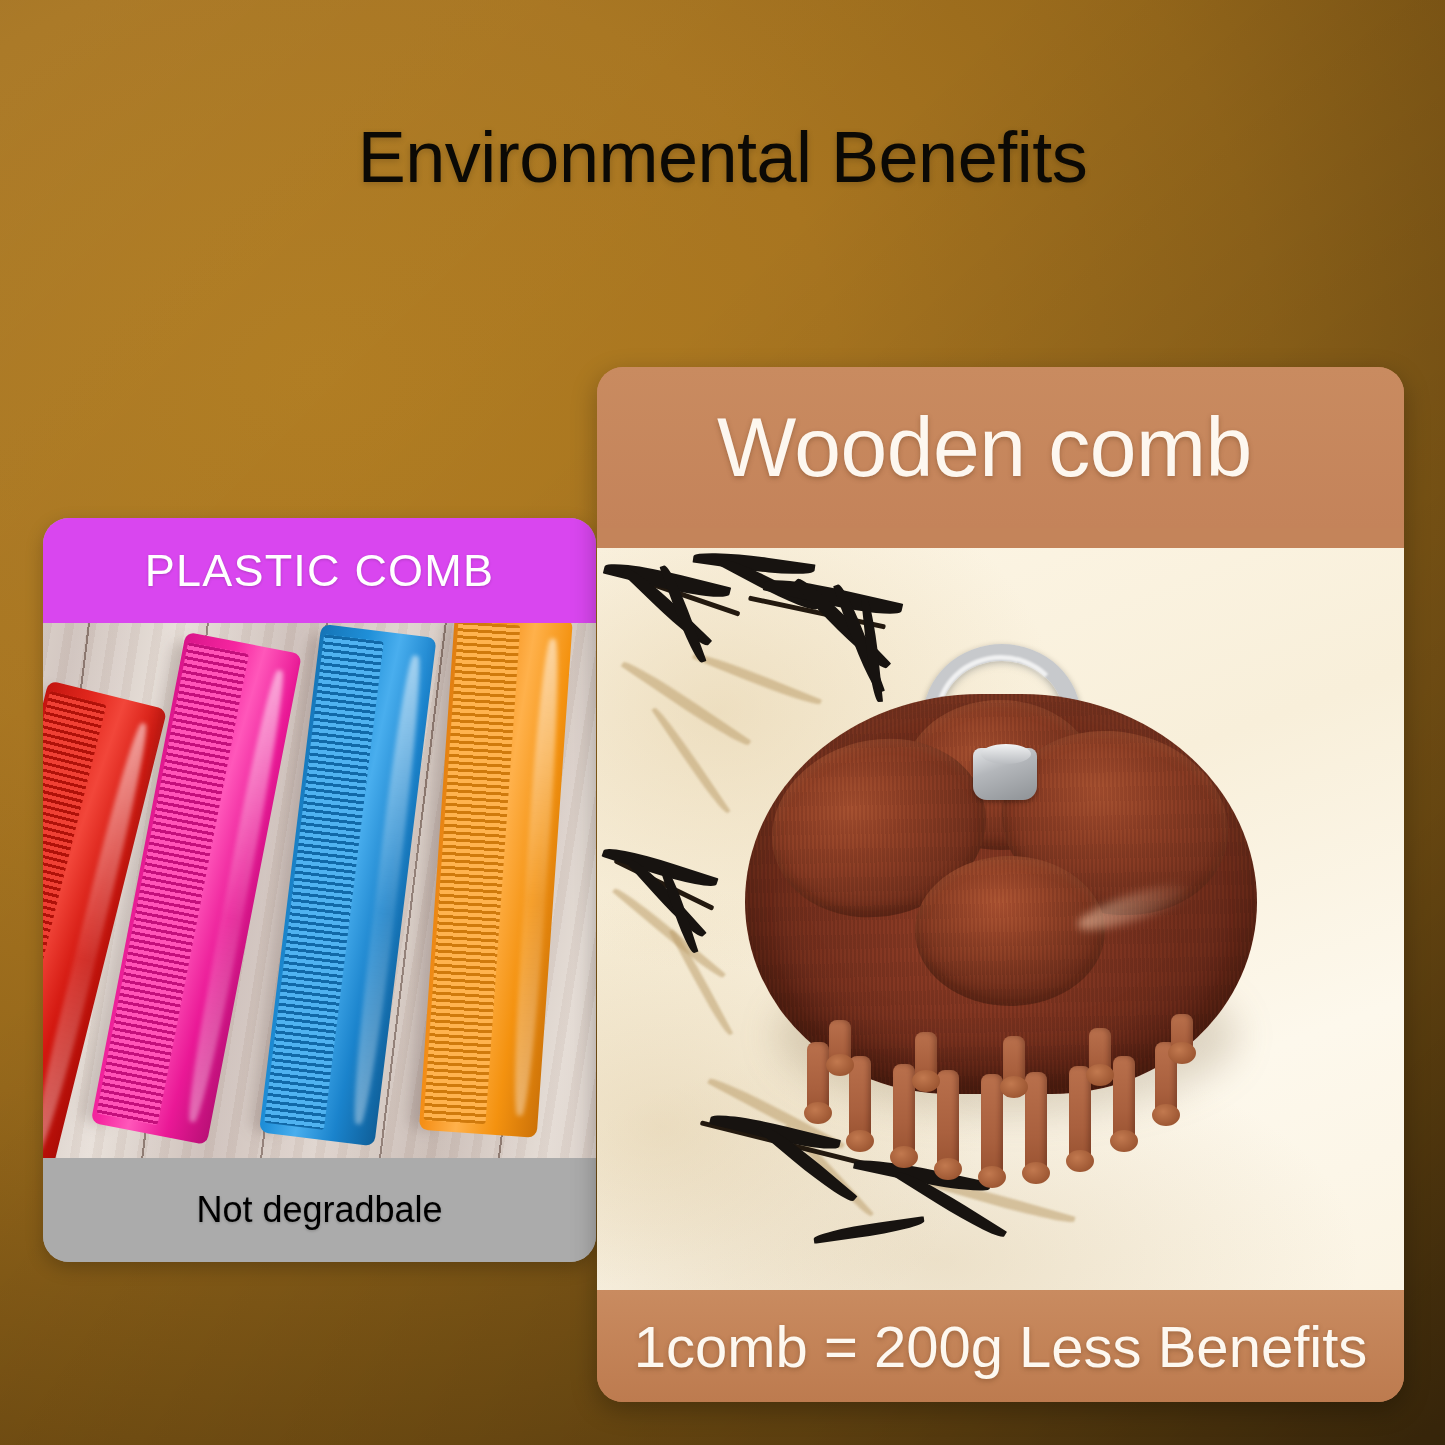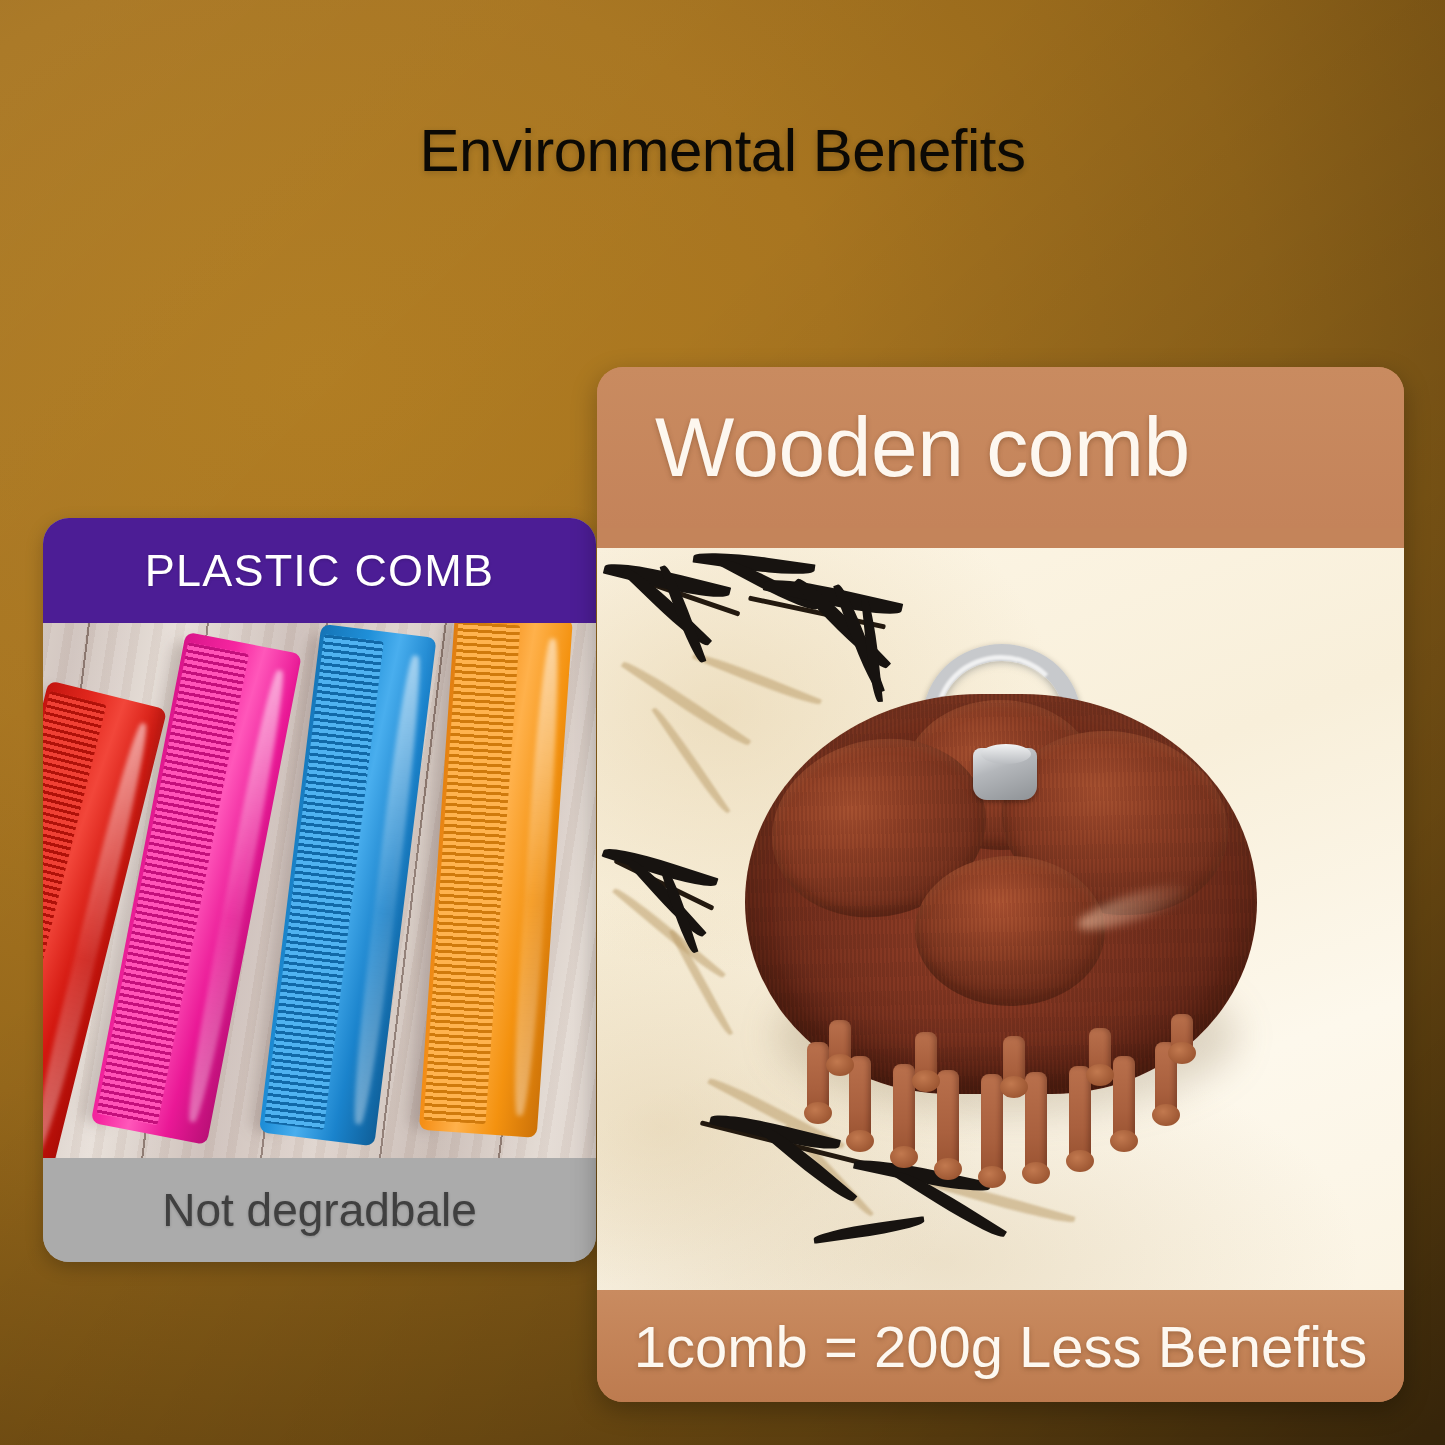--- a/index.html
+++ b/index.html
@@ -20,41 +20,41 @@
   #bg-shade {
     position:absolute; inset:0;
     background:linear-gradient(135deg, rgba(255,255,255,0.04) 0%, rgba(0,0,0,0) 35%, rgba(0,0,0,0.22) 78%, rgba(0,0,0,0.42) 100%);
   }
 
   
   #page-title {
     position:absolute;
     left:0; right:0; top:121px;
     text-align:center;
-    font-size:60px;
+    font-size:72px;
     line-height:1.0;
     color:#0b0905;
     letter-spacing:-0.5px;
     font-weight:400;
     text-shadow:0 2px 6px rgba(0,0,0,0.18);
   }
 
   
   #plastic-card {
     position:absolute;
     left:43px; top:518px;
     width:553px; height:744px;
     border-radius:26px;
     overflow:hidden;
     background:#ababab;
     box-shadow:0 6px 18px rgba(0,0,0,0.22);
   }
   #plastic-header {
     position:absolute; left:0; top:0; width:100%; height:105px;
-    background:#4c1d95;
+    background:#d946ef;
     display:flex; align-items:center; justify-content:center;
   }
   #plastic-header-label {
     color:#ffffff; font-size:45px; letter-spacing:1.2px; font-weight:400;
     text-shadow:0 1px 3px rgba(0,0,0,0.18);
   }
   #plastic-photo {
     position:absolute; left:0; top:105px; width:100%; height:535px;
     overflow:hidden;
     background:#ddd7d2;
@@ -107,39 +107,39 @@
     filter:blur(7px);
     border-radius:12px;
   }
 
   #plastic-footer {
     position:absolute; left:0; bottom:0; width:100%; height:104px;
     background:#ababab;
     display:flex; align-items:center; justify-content:center;
   }
   #plastic-footer-label {
-    color:#404040; font-size:46px; font-weight:400;
+    color:#000000; font-size:36px; font-weight:400;
     text-shadow:0 1px 3px rgba(0,0,0,0.2);
   }
 
   
   #wooden-card {
     position:absolute;
     left:597px; top:367px;
     width:807px; height:1035px;
     border-radius:26px;
     overflow:hidden;
     background:#c4845a;
     box-shadow:0 8px 26px rgba(0,0,0,0.28);
   }
   #wooden-header {
     position:absolute; left:0; top:0; width:100%; height:161px;
     background:linear-gradient(180deg,#c98b60 0%, #c4835a 100%);
     display:flex; align-items:center;
-    padding-left:58px;
+    padding-left:120px;
   }
   #wooden-header-label {
     color:#fdf7ef; font-size:84px; font-weight:400; letter-spacing:-0.5px;
     text-shadow:0 2px 5px rgba(90,50,20,0.35);
   }
   #wooden-photo {
     position:absolute; left:0; top:181px; width:100%; height:742px;
     overflow:hidden;
     background:linear-gradient(160deg,#fdf6e6 0%, #f8efda 40%, #fdf8ec 72%, #fbf4e4 100%);
   }

